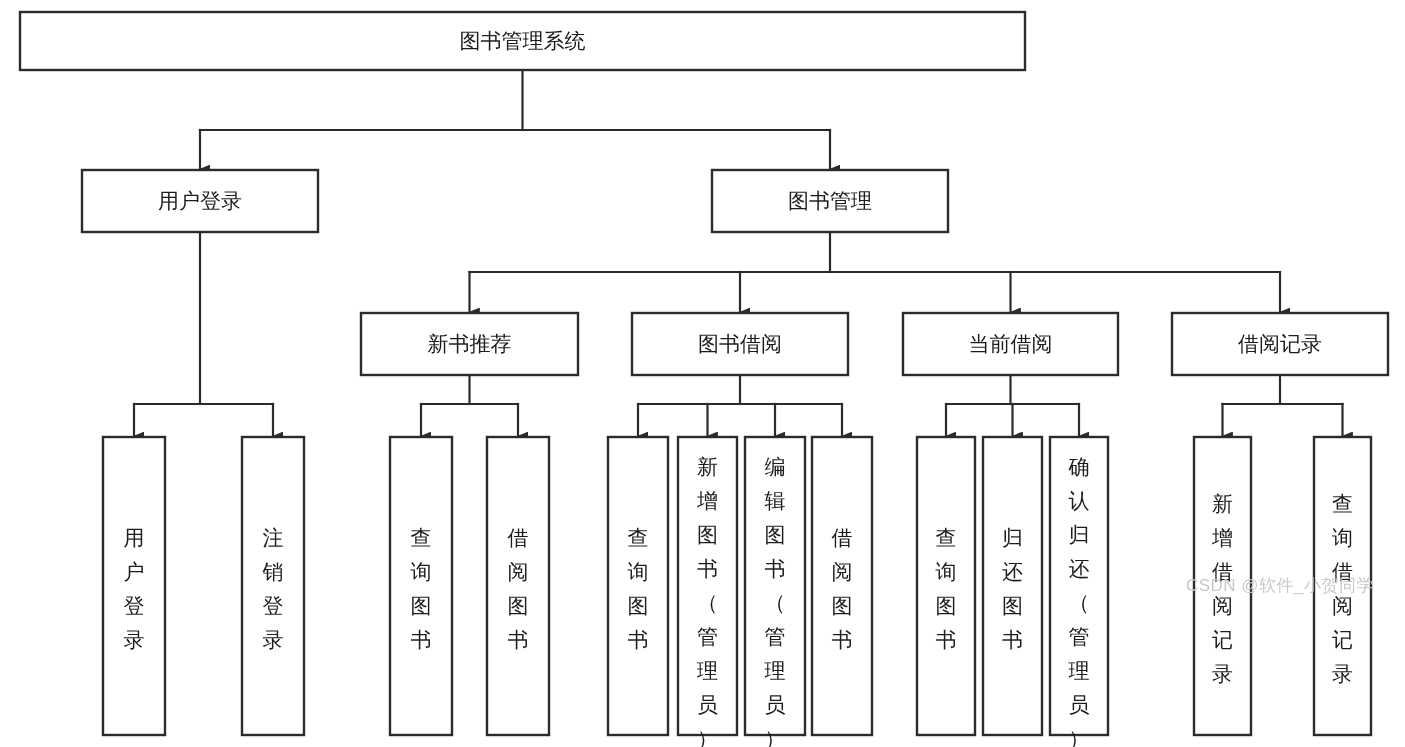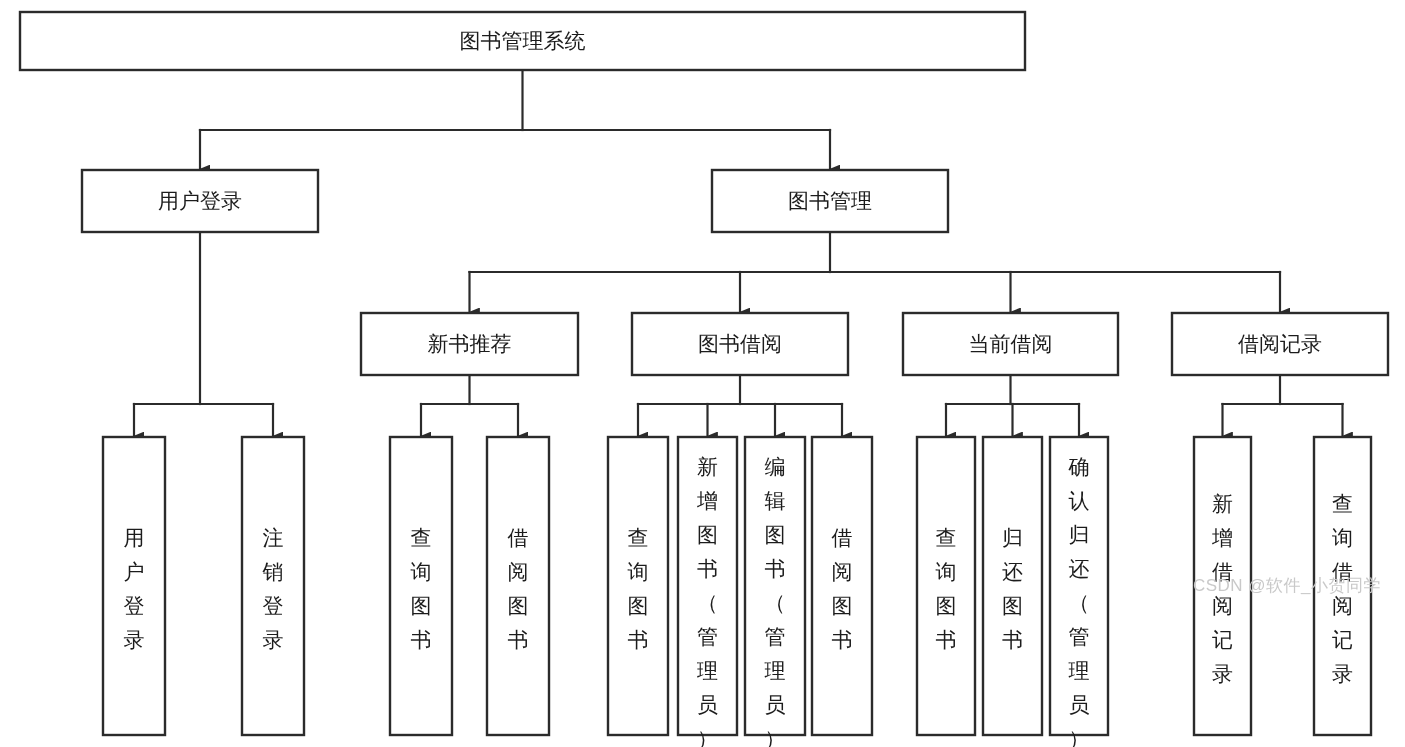--- a/index.html
+++ b/index.html
@@ -45,21 +45,21 @@
     dominant-baseline: middle;
   }
   .node-label-v {
     font-family: "Liberation Sans", "DejaVu Sans", sans-serif;
     font-size: 21px;
     fill: #1c1c1c;
     text-anchor: middle;
   }
   .watermark {
     position: absolute;
-    right: 24px;
+    right: 31px;
     bottom: 6px;
     font-family: "Liberation Sans", "DejaVu Sans", sans-serif;
     font-size: 17px;
     color: #c9c9c9;
     white-space: nowrap;
     letter-spacing: 0.5px;
   }
 </style>
 </head>
 <body>

